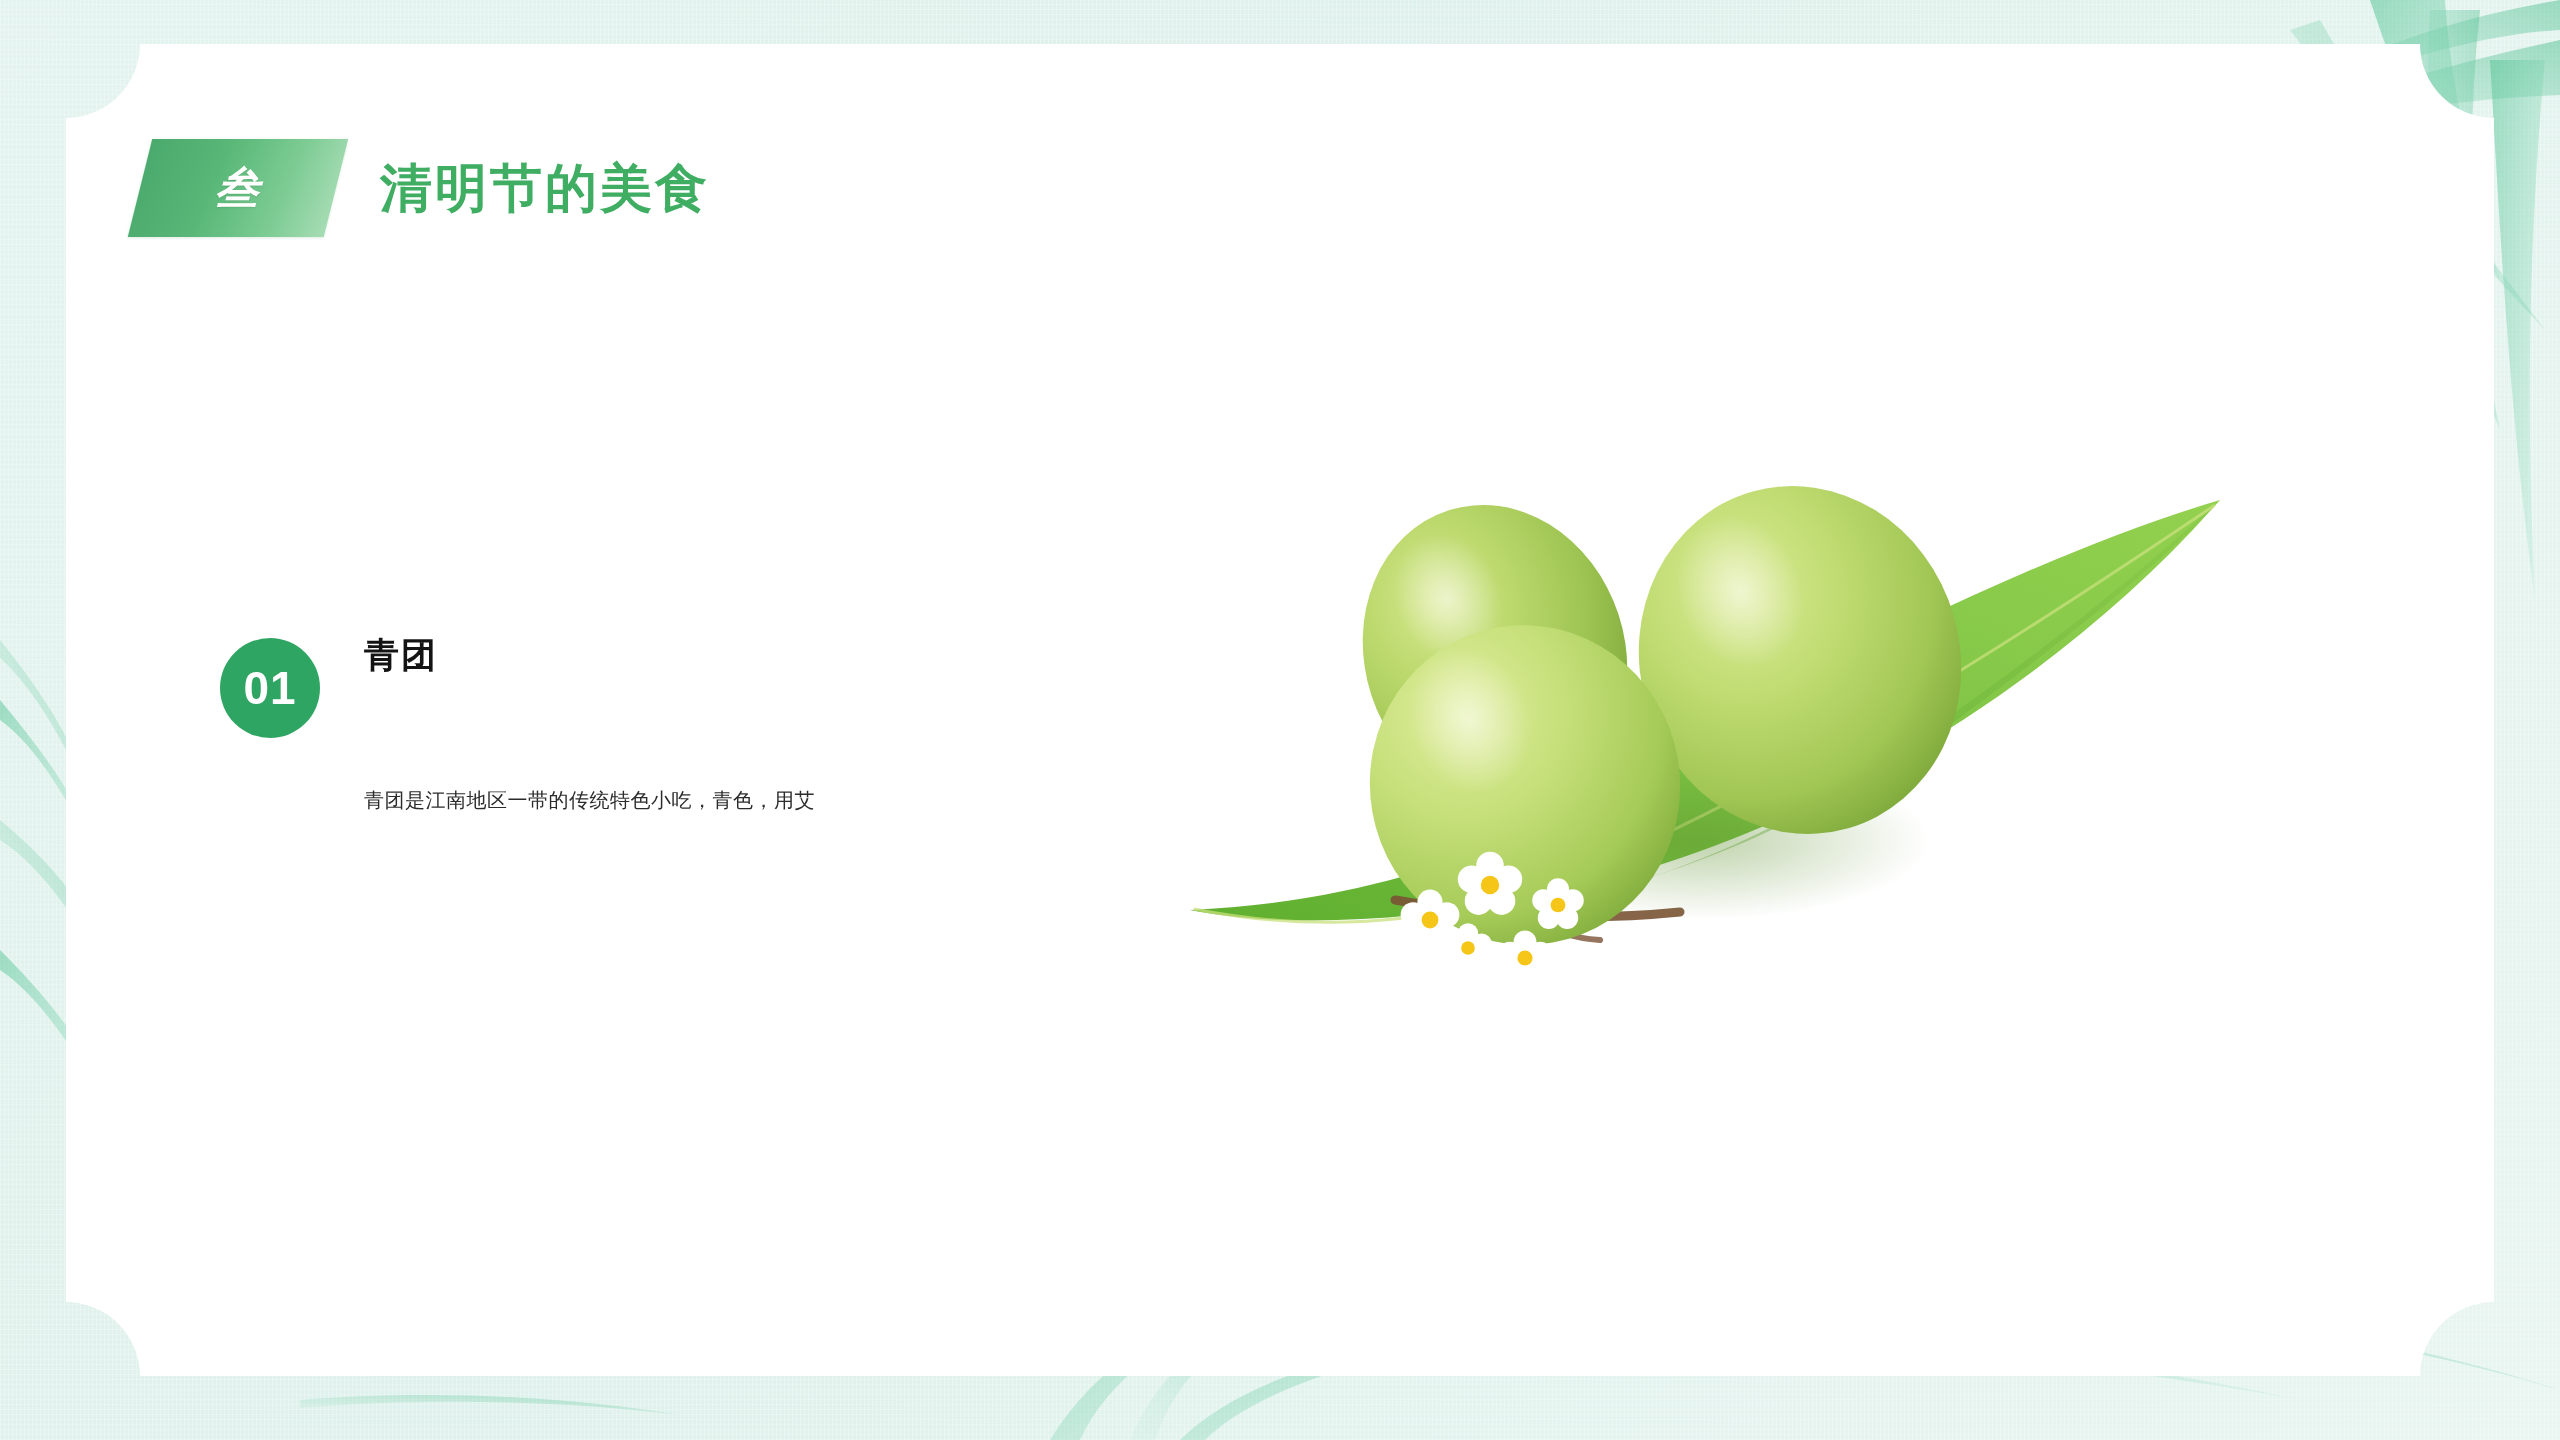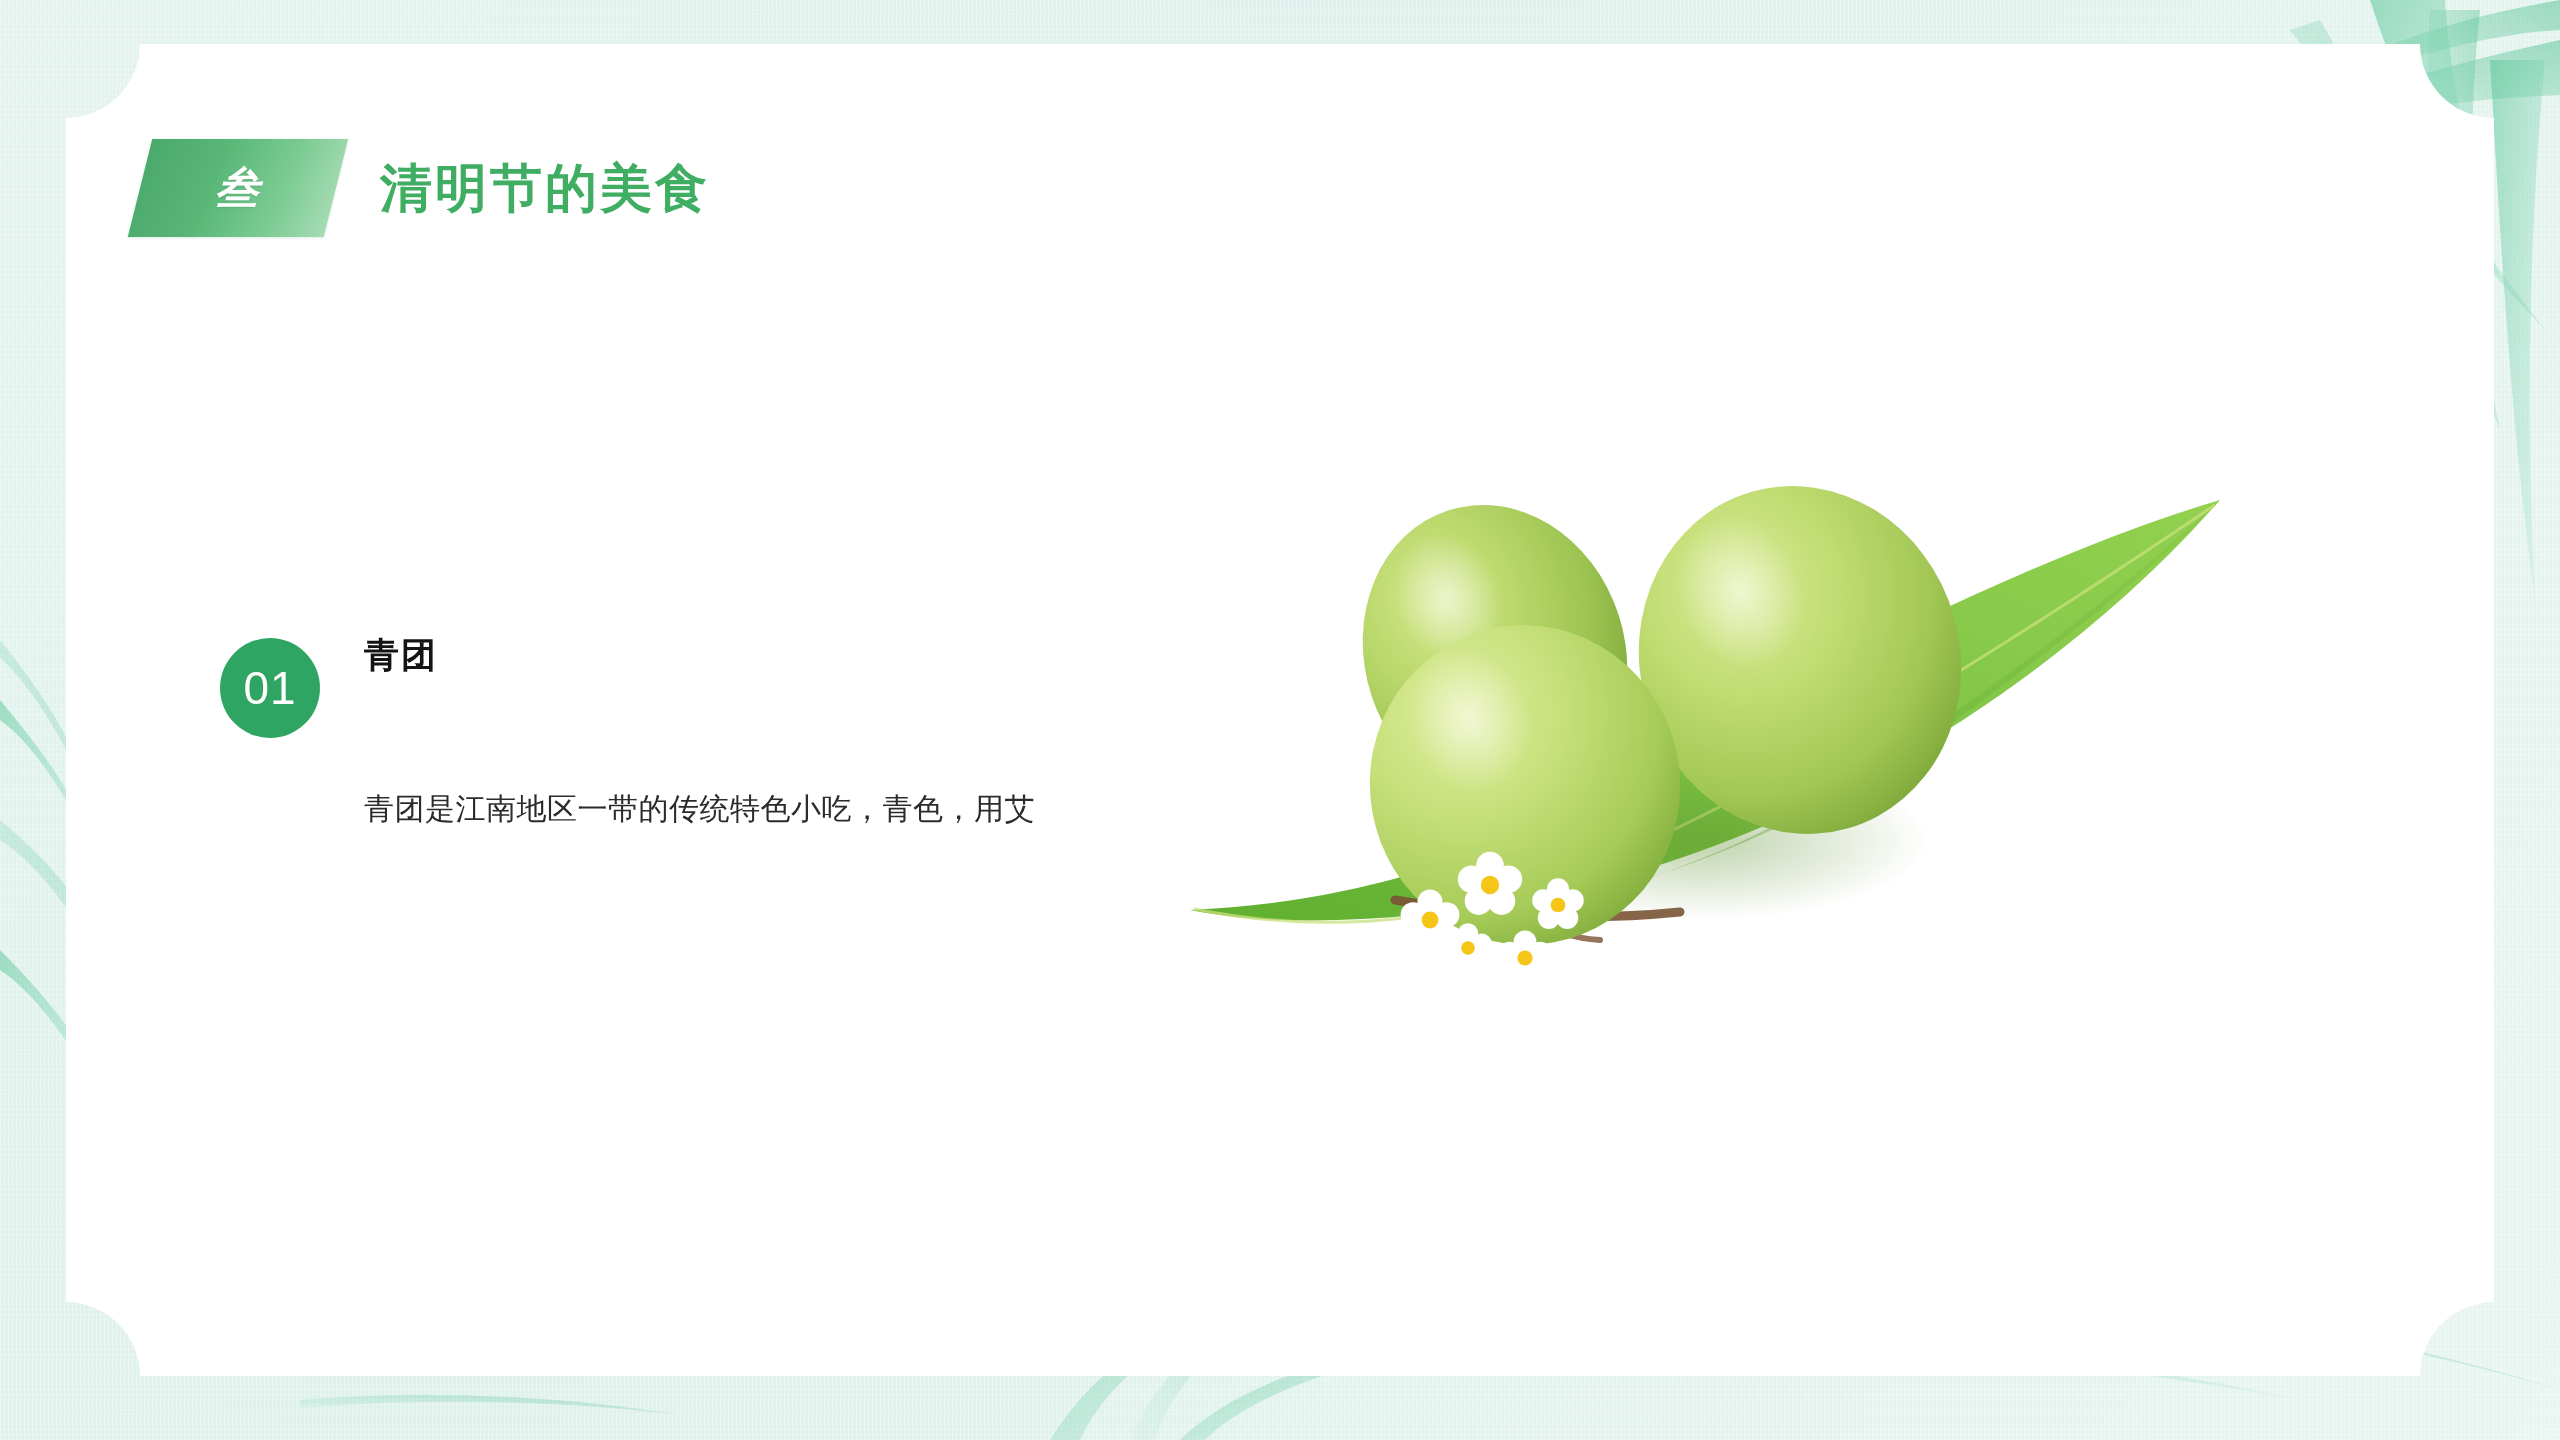--- a/index.html
+++ b/index.html
@@ -108,42 +108,42 @@
     align-items: flex-start;
     height: 110px;
   }
   .feature-num {
     width: 100px;
     height: 100px;
     border-radius: 50%;
     background: #2fa563;
     color: #ffffff;
     font-size: 46px;
-    font-weight: 400;
+    font-weight: 700;
     letter-spacing: 1px;
     display: flex;
     align-items: center;
     justify-content: center;
     flex: 0 0 auto;
     margin-top: 8px;
   }
   .feature-title {
     margin-left: 44px;
     margin-top: 6px;
     color: #141414;
     font-size: 35px;
     font-weight: 700;
     letter-spacing: 2px;
     line-height: 1.1;
   }
   .feature-body {
     margin-left: 144px;
     margin-top: 42px;
     color: #2b2b2b;
-    font-size: 30px;
+    font-size: 20px;
     line-height: 1.82;
     letter-spacing: .5px;
     width: 745px;
   }
   .feature-body p {
     margin: 0;
   }
 
   
   .illustration {

